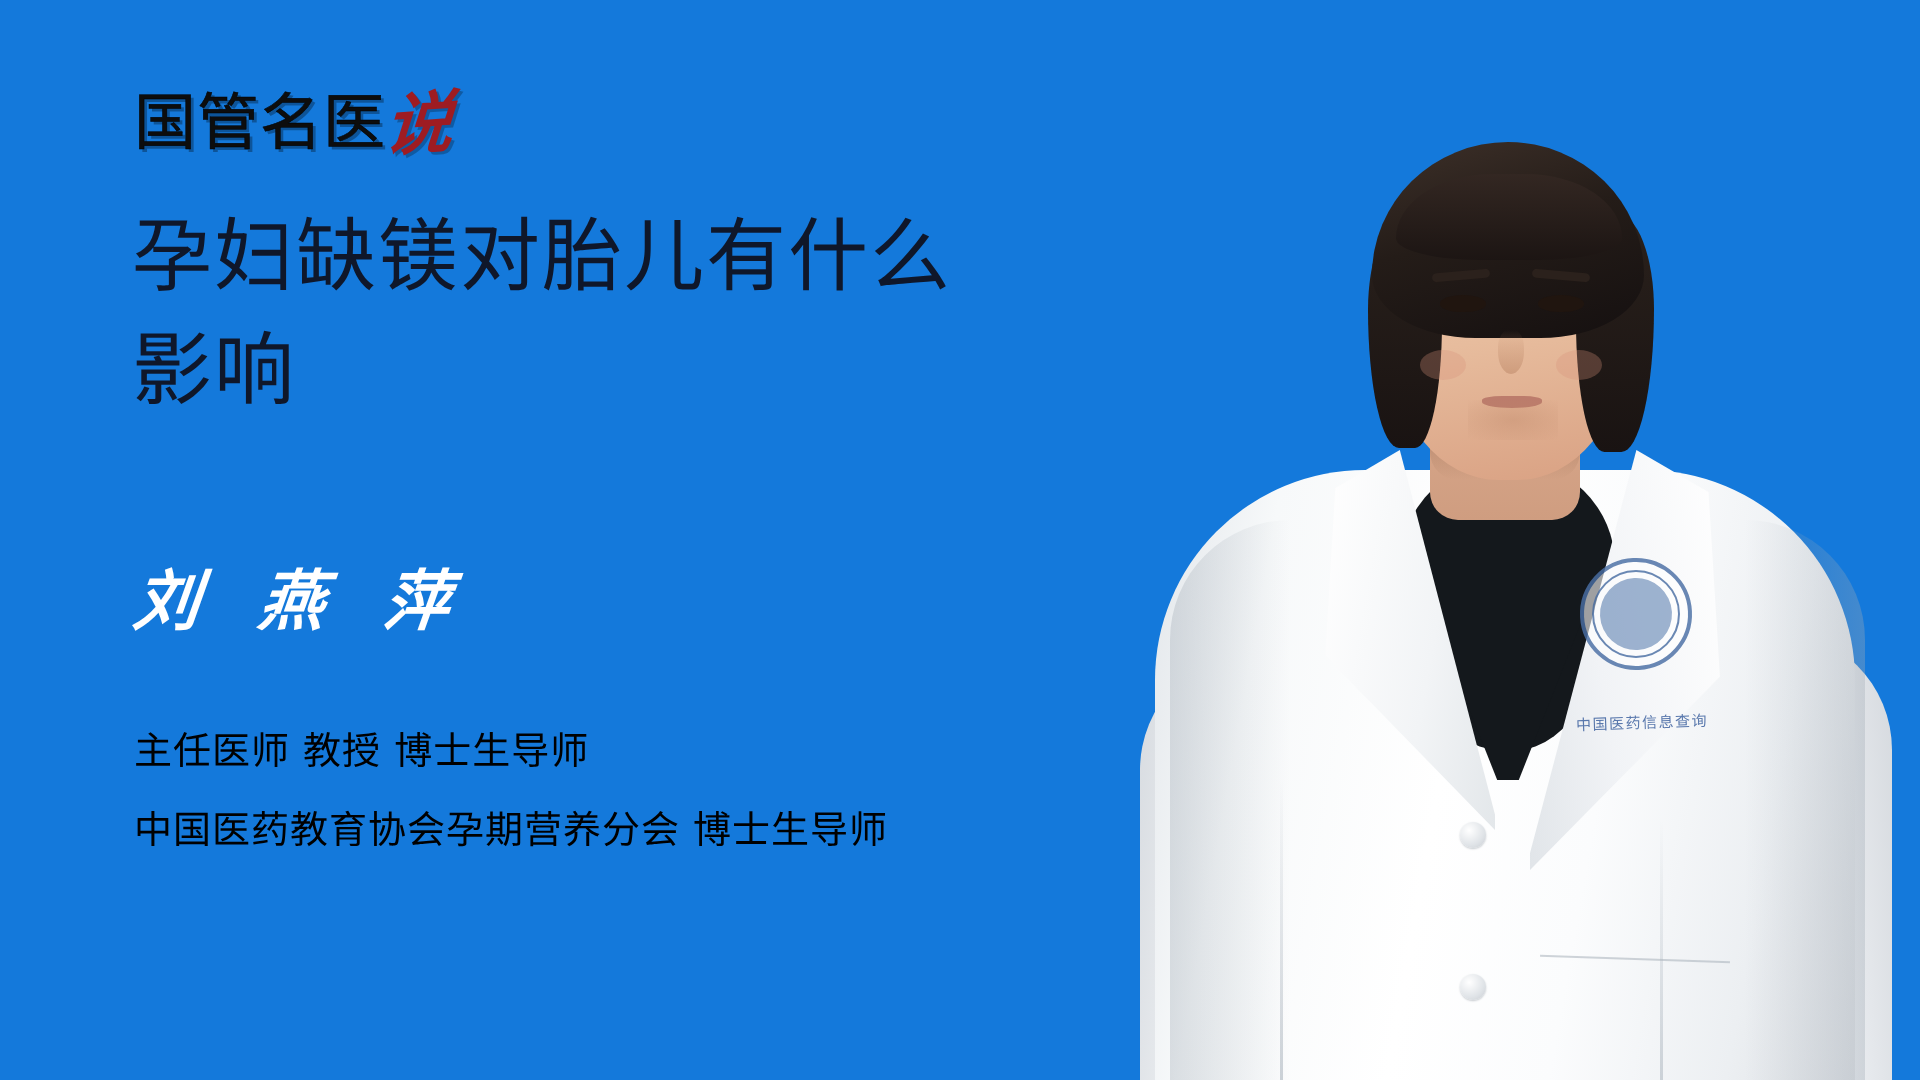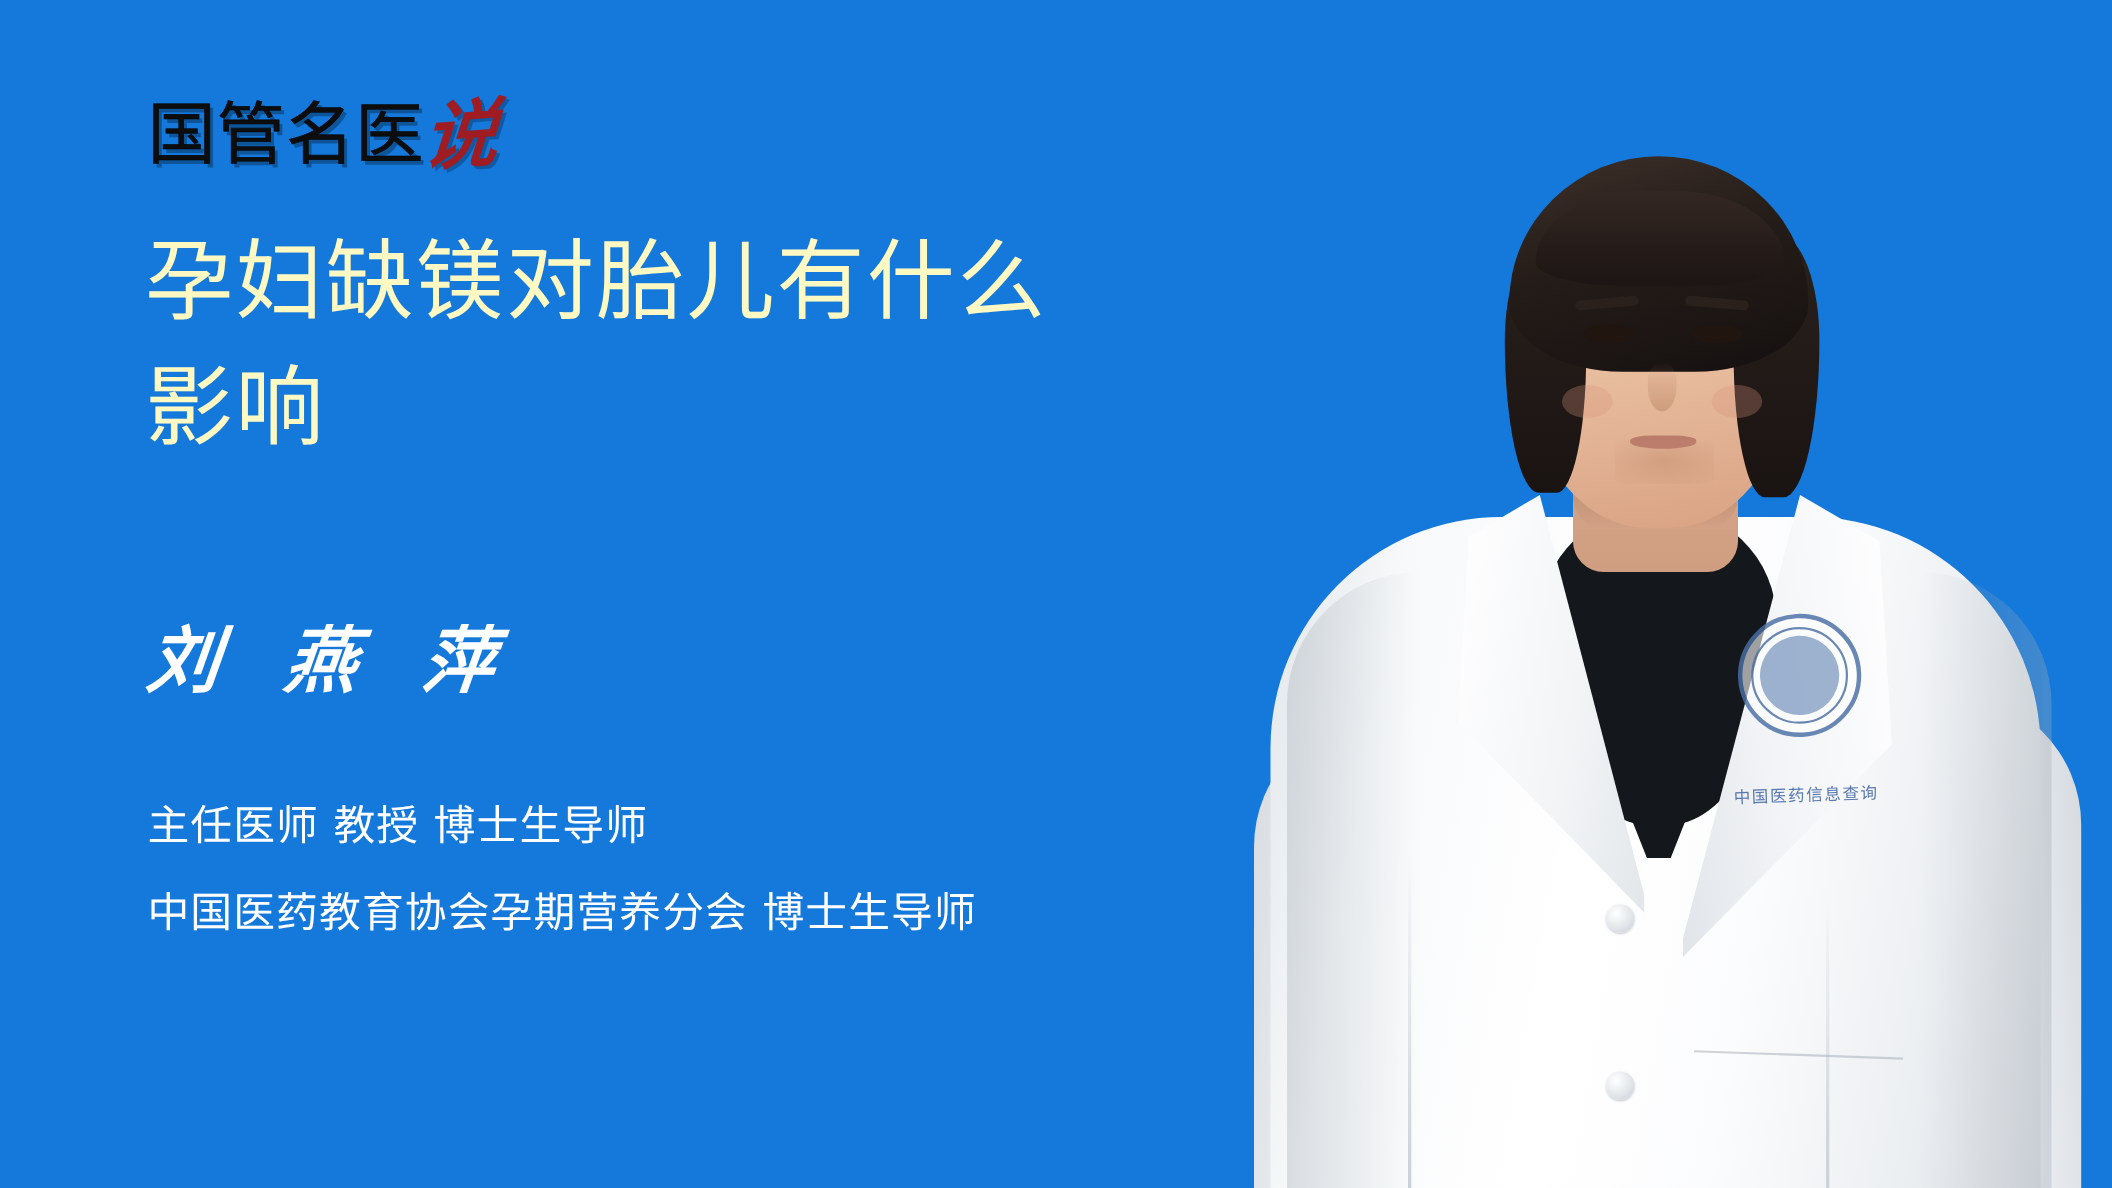--- a/index.html
+++ b/index.html
@@ -48,21 +48,21 @@
     font-family:"DejaVu Serif","Liberation Serif",serif;
   }
 
   
   .title-block {
     position:absolute;
     left:132px; top:200px;
     width:920px;
   }
   .title-line {
-    color:#fef9c3;
+    color:#0f172a;
     font-size:80px;
     font-weight:500;
     line-height:1.42;
     letter-spacing:2px;
     white-space:nowrap;
     font-family:"DejaVu Sans","Liberation Sans",sans-serif;
   }
 
   
   .doctor-name {
@@ -80,21 +80,21 @@
     white-space:nowrap;
   }
 
   
   .credentials {
     position:absolute;
     left:134px; top:712px;
     width:1000px;
   }
   .credential-line {
-    color:#ffffff;
+    color:#000000;
     font-size:38px;
     font-weight:400;
     line-height:2.07;
     letter-spacing:1px;
     white-space:nowrap;
     font-family:"DejaVu Sans","Liberation Sans",sans-serif;
   }
 
   
   .portrait {

